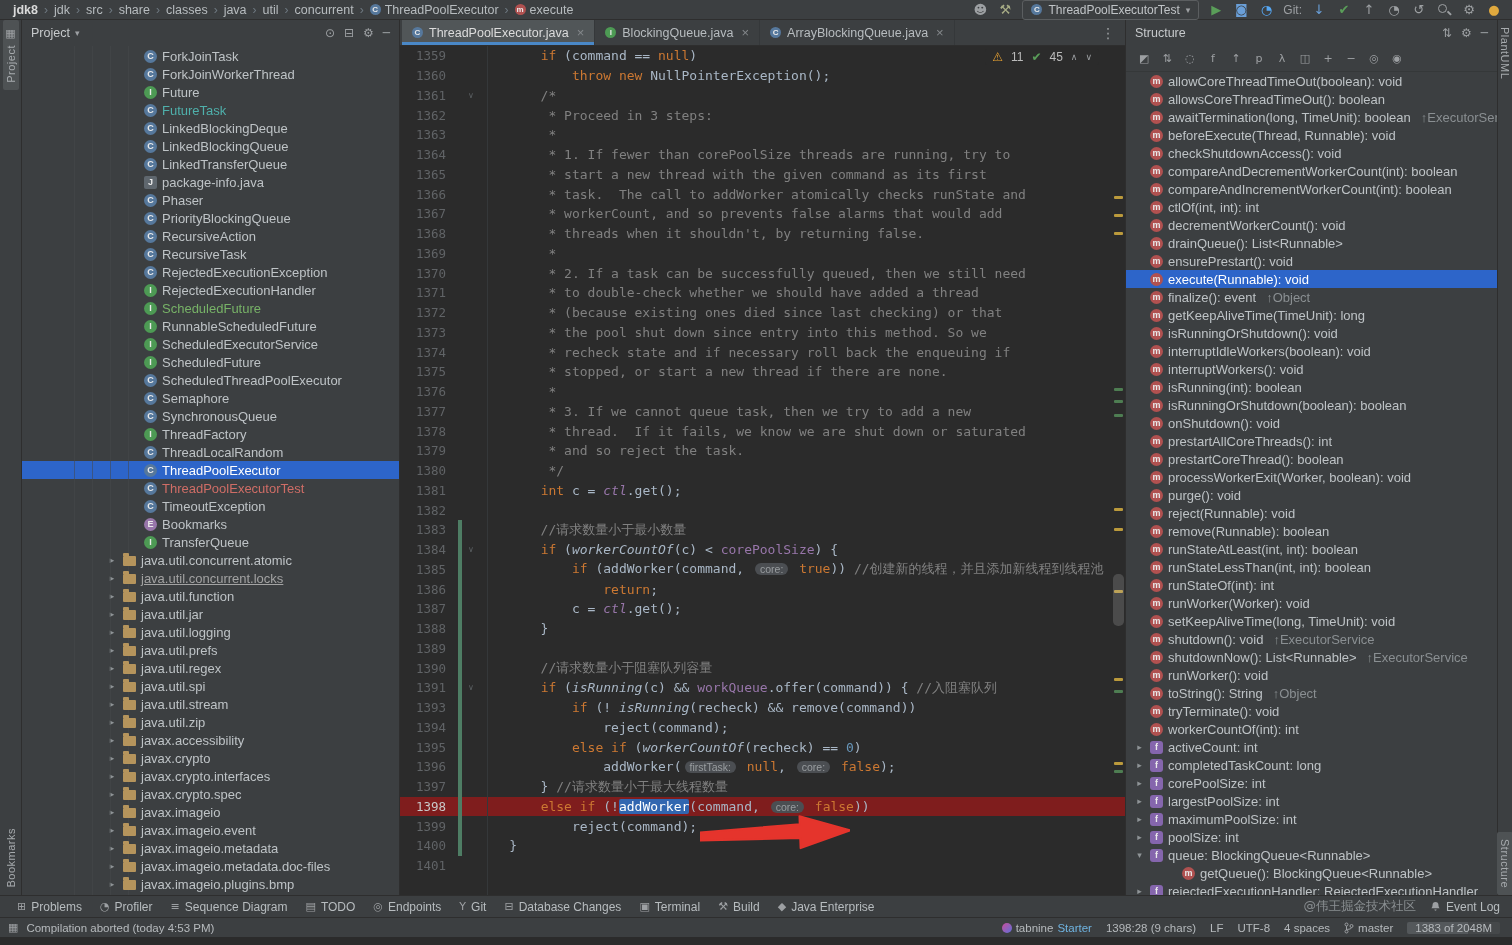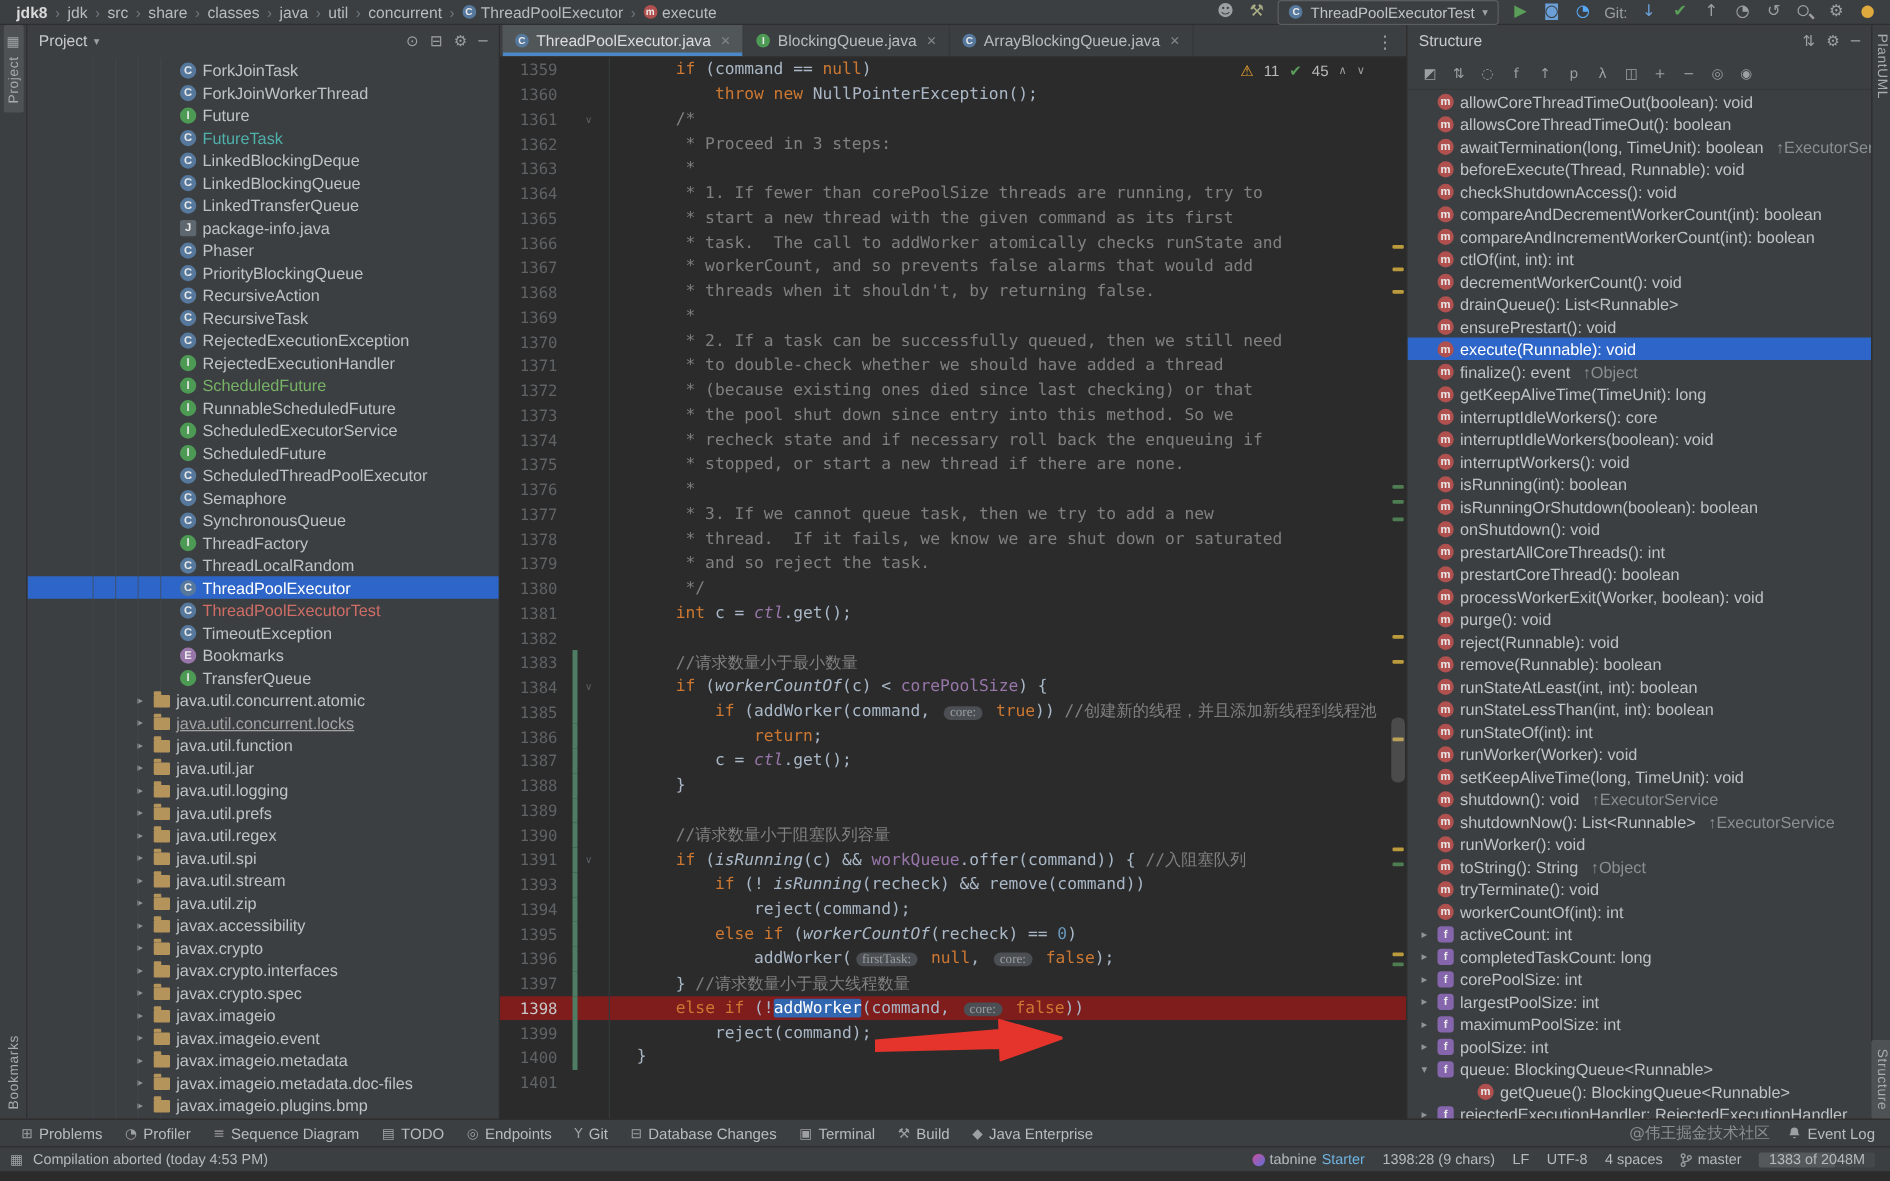--- a/index.html
+++ b/index.html
@@ -80,21 +80,21 @@
 .vcs.on{background:#4e7d64}
 .fold{width:14px;color:#5c6164;font-size:8px;flex:none;text-align:center;font-family:"DejaVu Sans",sans-serif}
 .ctext{white-space:pre;color:#a9b7c6}
 .tk-pl{color:#a9b7c6}
 .tk-kw{color:#cc7832}
 .tk-cmt{color:#808080}
 .tk-fld{color:#9876aa}
 .tk-sfld{color:#9876aa;font-style:italic}
 .tk-stm{color:#a9b7c6;font-style:italic}
 .tk-num{color:#6897bb}
-.tk-hint{background:#4b4e52;color:#999da0;border-radius:6px;padding:0 5px;font-size:10.5px;font-family:Liberation Serif, serif;margin:17px 3px}
+.tk-hint{background:#4b4e52;color:#999da0;border-radius:6px;padding:0 5px;font-size:10.5px;font-family:Liberation Sans, sans-serif;margin:17px 3px}
 .tk-sel{background:#3166b0;color:#fff;border-radius:2px}
 .inspections{position:absolute;top:3px;right:26px;display:flex;align-items:center;gap:8px;font-size:12px;color:#bbb;background:#2b2b2b;padding:1px 7px;border-radius:3px;z-index:4}
 .iwarn{color:#f0a732;font-family:"DejaVu Sans",sans-serif}
 .iok{color:#5a9e59;font-family:"DejaVu Sans",sans-serif}
 .ichev{color:#9da0a3;font-size:9px;font-family:"DejaVu Sans",sans-serif}
 .stripe{position:absolute;right:0;top:0;width:14px;bottom:0;z-index:3}
 .mark{position:absolute;right:2px;width:9px;height:3px;border-radius:1px}
 .mark.warn{background:#bb9a3c}
 .mark.ok{background:#4e7d52}
 .thumb{position:absolute;right:1px;width:11px;background:rgba(190,190,190,.22);border-radius:5px}
@@ -832,21 +832,21 @@
             <span class="sfx">↑Object</span>
           </div>
           <div class="srow">
             <span class="chev"></span>
             <span class="ic ic-method">m</span>
             <span class="lab">getKeepAliveTime(TimeUnit): long</span>
           </div>
           <div class="srow">
             <span class="chev"></span>
             <span class="ic ic-method">m</span>
-            <span class="lab">interruptIdleWorkers(): core</span>
+            <span class="lab">isRunningOrShutdown(): void</span>
           </div>
           <div class="srow">
             <span class="chev"></span>
             <span class="ic ic-method">m</span>
             <span class="lab">interruptIdleWorkers(boolean): void</span>
           </div>
           <div class="srow">
             <span class="chev"></span>
             <span class="ic ic-method">m</span>
             <span class="lab">interruptWorkers(): void</span>

